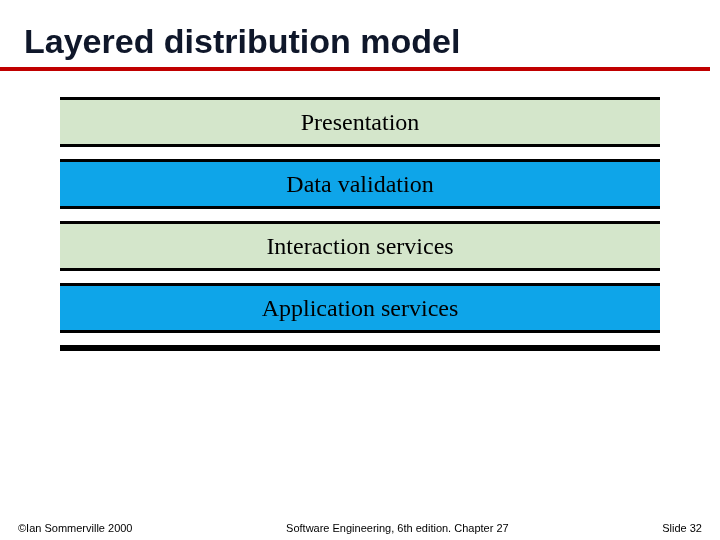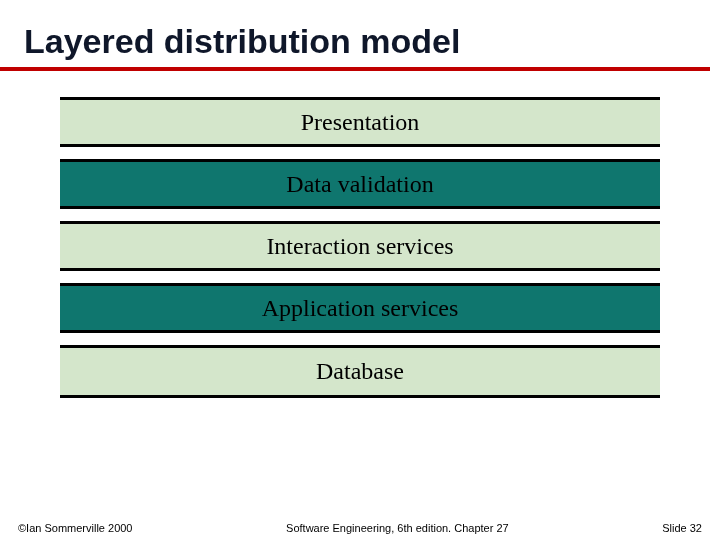--- a/index.html
+++ b/index.html
@@ -29,21 +29,21 @@
       display: flex;
       align-items: center;
       justify-content: center;
       font-family: "Times New Roman", Times, serif;
       font-size: 24px;
       color: #000;
       border-bottom: 3px solid #000;
     }
     .layer:last-child { border-bottom: none; }
     .green { background: #d4e6cb; }
-    .blue  { background: #0f766e; font-family: Liberation Serif, serif; }
+    .blue  { background: #0ea5e9; font-family: Liberation Serif, serif; }
     .gap {
       height: 15px;
       background: #ffffff;
       border-bottom: 3px solid #000;
     }
     .footer {
       position: absolute;
       bottom: 6px;
       left: 0;
       right: 0;
@@ -62,20 +62,19 @@
 
 <div class="diagram">
   <div class="layer green">Presentation</div>
   <div class="gap"></div>
   <div class="layer blue">Data validation</div>
   <div class="gap"></div>
   <div class="layer green">Interaction services</div>
   <div class="gap"></div>
   <div class="layer blue">Application services</div>
   <div class="gap"></div>
-  <div class="layer green">Database</div>
 </div>
 
 <div class="footer">
   <span>©Ian Sommerville 2000</span>
   <span>Software Engineering, 6th edition. Chapter 27</span>
   <span>Slide 32</span>
 </div>
 
 </body></html>

